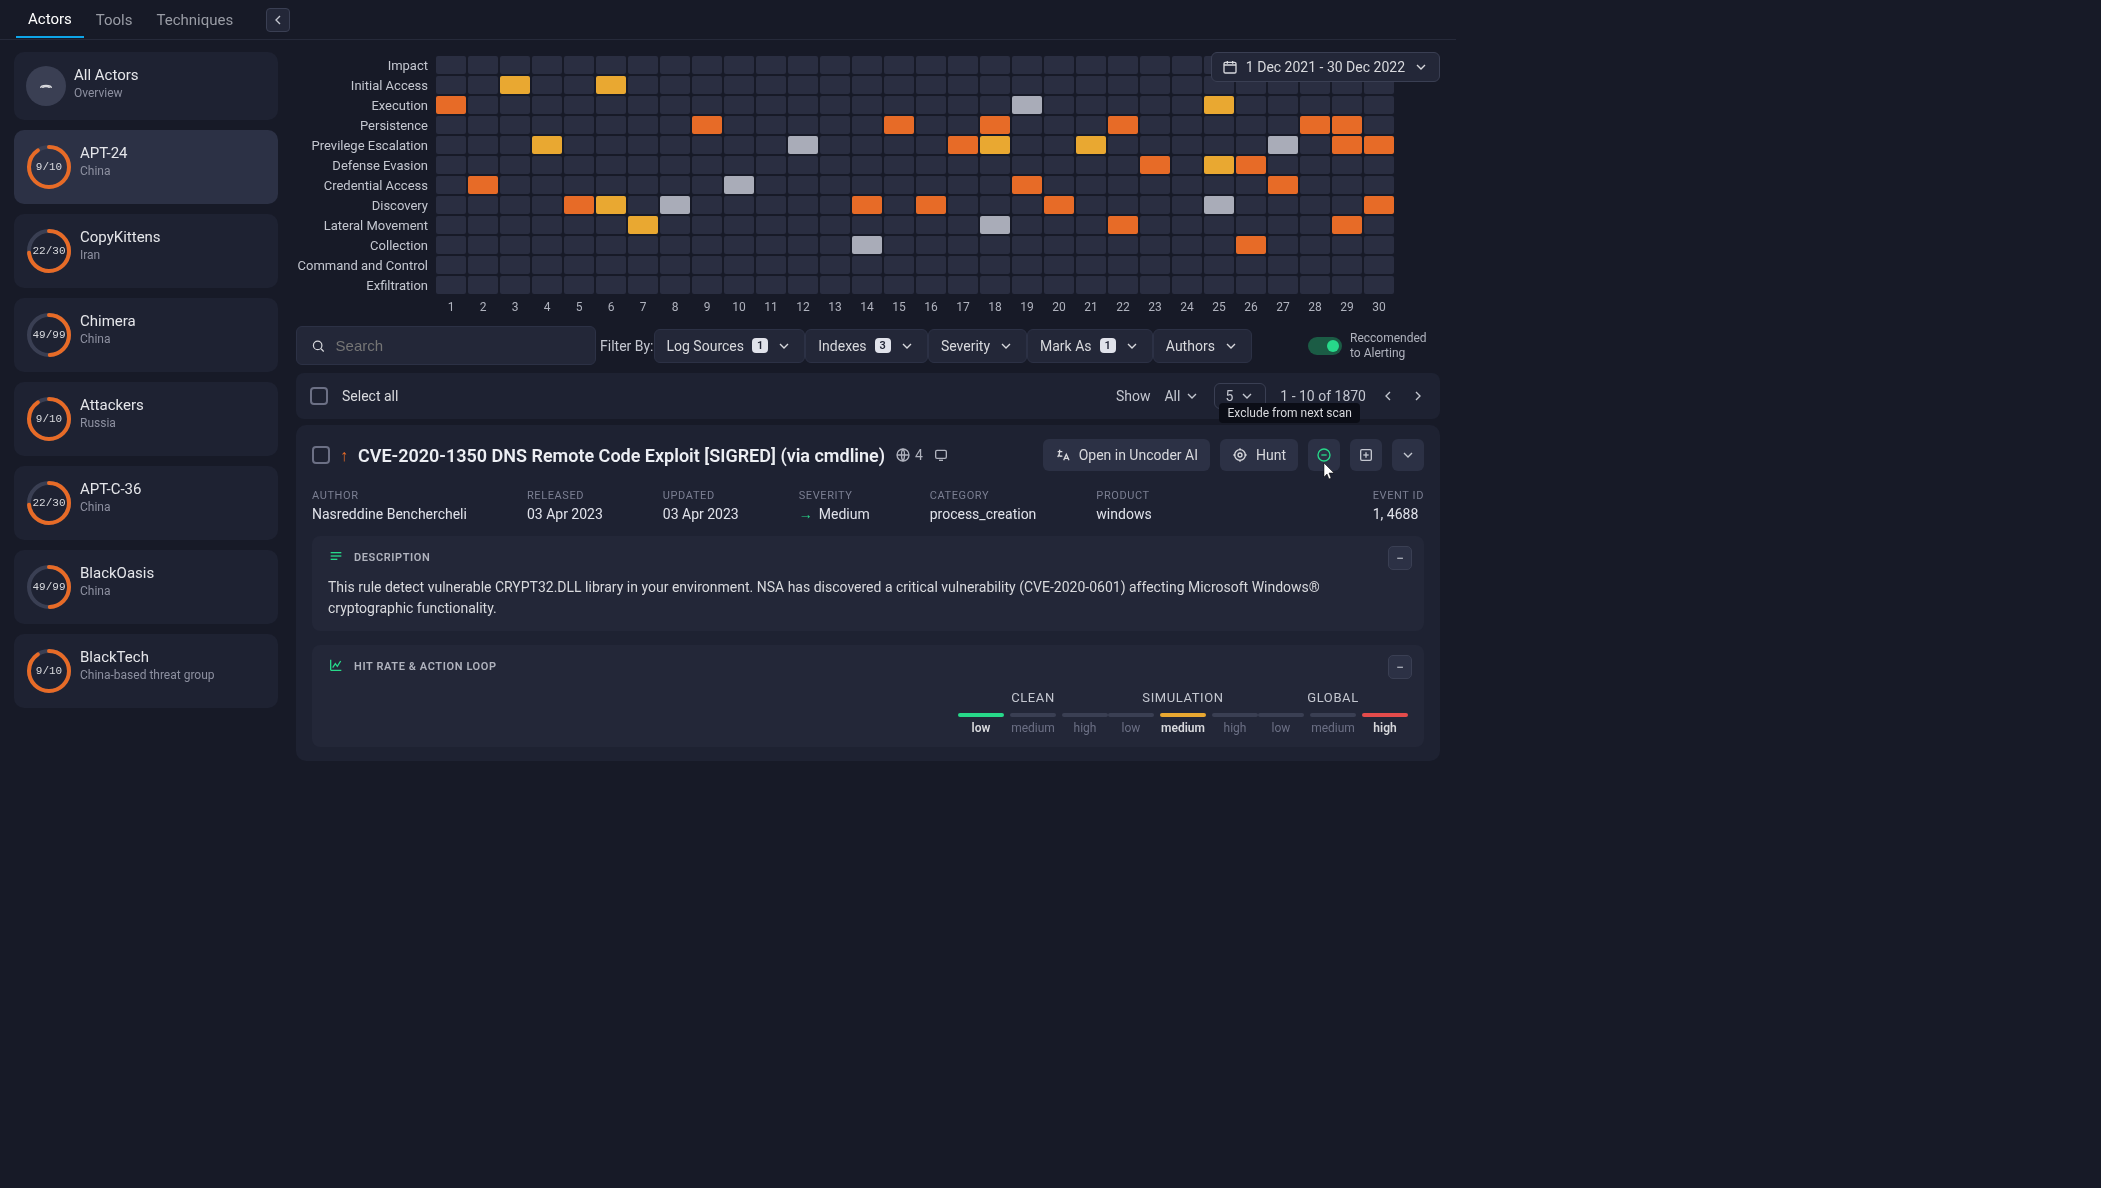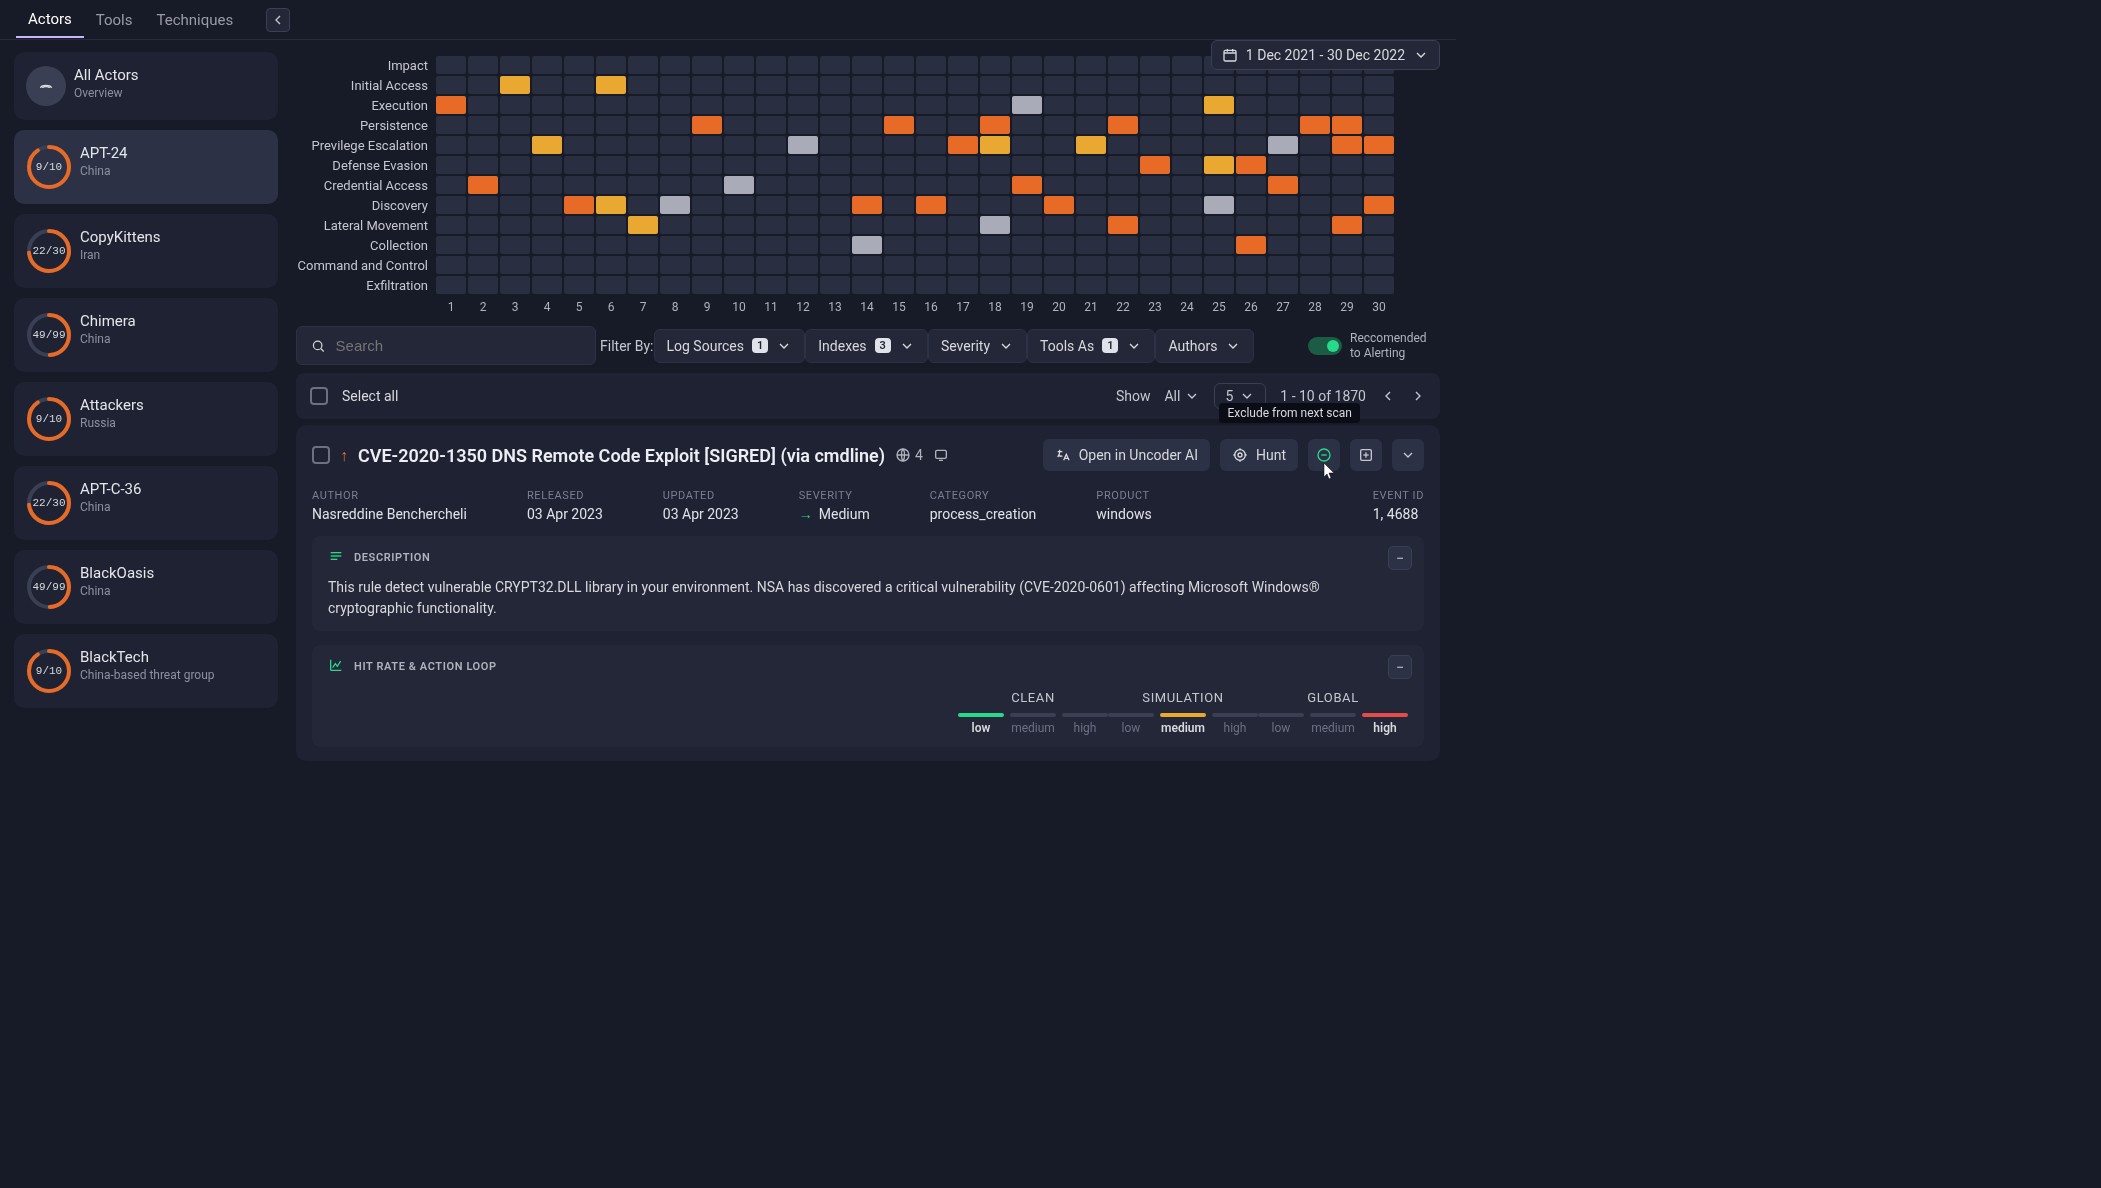--- a/index.html
+++ b/index.html
@@ -10,21 +10,21 @@
     font-size: 14px;
     width: 1456px;
     height: 824px;
     overflow: hidden;
   }
   .tabs {
     display: flex; align-items: center; padding: 0 16px; height: 40px;
     border-bottom: 1px solid #262a3a; position: relative;
   }
   .tab { padding: 8px 12px; color: #999ca5; cursor: pointer; font-size: 15px; }
-  .tab.active { color: #fff; border-bottom: 2px solid #c4b5fd; }
+  .tab.active { color: #fff; border-bottom: 2px solid #0ea5e9; }
   .collapse-btn {
     position: absolute; right: 1166px; top: 8px; width: 24px; height: 24px;
     border: 1px solid #3a3f53; border-radius: 4px; display:flex;
     align-items:center; justify-content:center; color:#c4c7d0; cursor:pointer;
     background:#232738;
   }
   .main { display: flex; height: calc(100% - 40px); }
   .sidebar {
     width: 288px; flex-shrink:0; padding: 12px 10px 12px 14px; overflow-y:auto;
   }
@@ -41,21 +41,21 @@
     width:46px; height:46px; border-radius:50%;
     display:flex; align-items:center; justify-content:center;
     font-size:11px; color:#d8d9dd; position:relative; flex-shrink:0;font-family:Liberation Mono, monospace;
   }
   .ring svg { position:absolute; top:0; left:0; }
   .actor-name { font-size:15px; color:#e5e6ea; }
   .actor-sub { font-size:12px; color:#8d90a0; margin-top:2px; }
 
   .content { flex:1; padding: 12px 16px 0 8px; overflow:hidden; position:relative; }
   .date-picker {
-    position:absolute; top:0; right:16px;
+    position:absolute; top:12px; right:16px;
     display:flex; align-items:center; gap:8px;
     border:1px solid #3a3f53; border-radius:6px; padding:6px 10px;
     background:#232738; color:#d8d9dd; font-size:14px;
   }
 
   .heatmap-wrap { margin-top:4px; }
   .heatmap-row { display:flex; align-items:center; }
   .hm-label { width:140px; text-align:right; padding-right:8px; font-size:13px; color:#c4c7d0; line-height:20px; }
   .hm-cells { display:flex; gap:2px; }
   .hm-cell { width:30px; height:18px; background:#2a2e41; border-radius:2px; margin-bottom:2px; }
@@ -783,21 +783,21 @@
             <polyline points="6 9 12 15 18 9"></polyline>
           </svg>
       </div>
       <div class="chip">
         <span>Severity</span>
         <svg class="ico" viewBox="0 0 24 24">
             <polyline points="6 9 12 15 18 9"></polyline>
           </svg>
       </div>
       <div class="chip">
-        <span>Tools As</span>
+        <span>Mark As</span>
         <span class="badge">1</span>
         <svg class="ico" viewBox="0 0 24 24">
             <polyline points="6 9 12 15 18 9"></polyline>
           </svg>
       </div>
       <div class="chip">
         <span>Authors</span>
         <svg class="ico" viewBox="0 0 24 24">
             <polyline points="6 9 12 15 18 9"></polyline>
           </svg>

